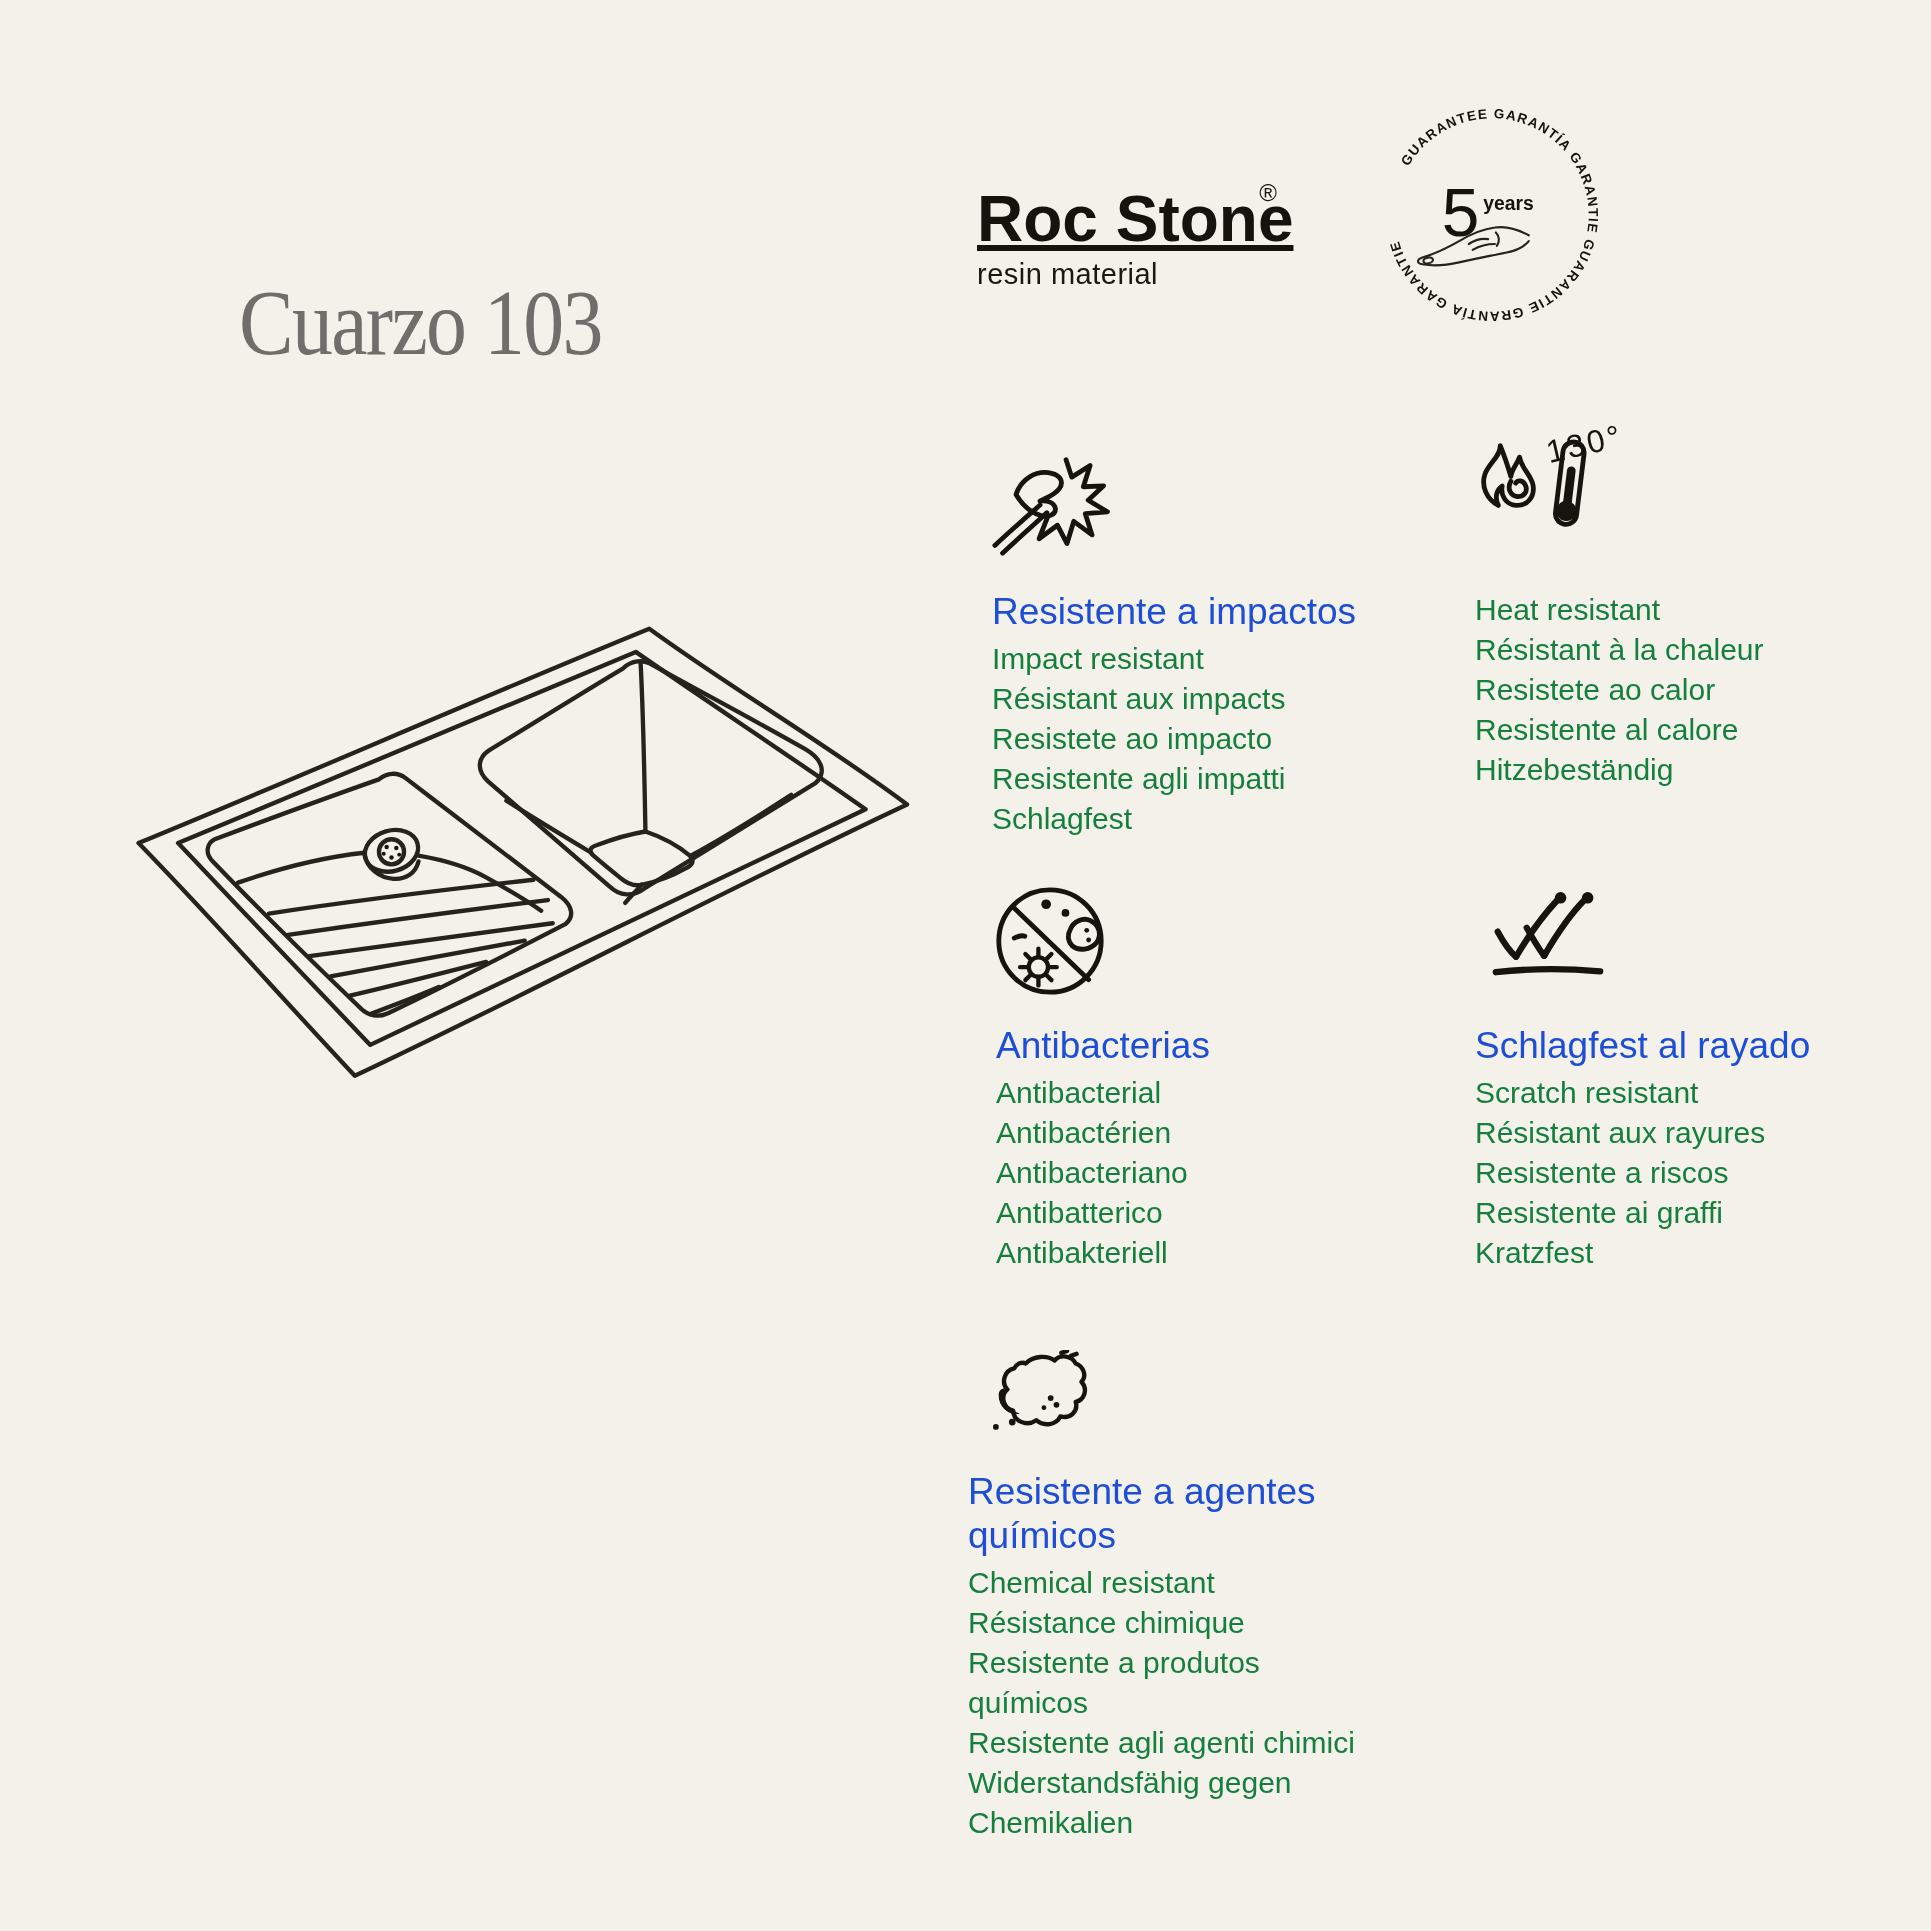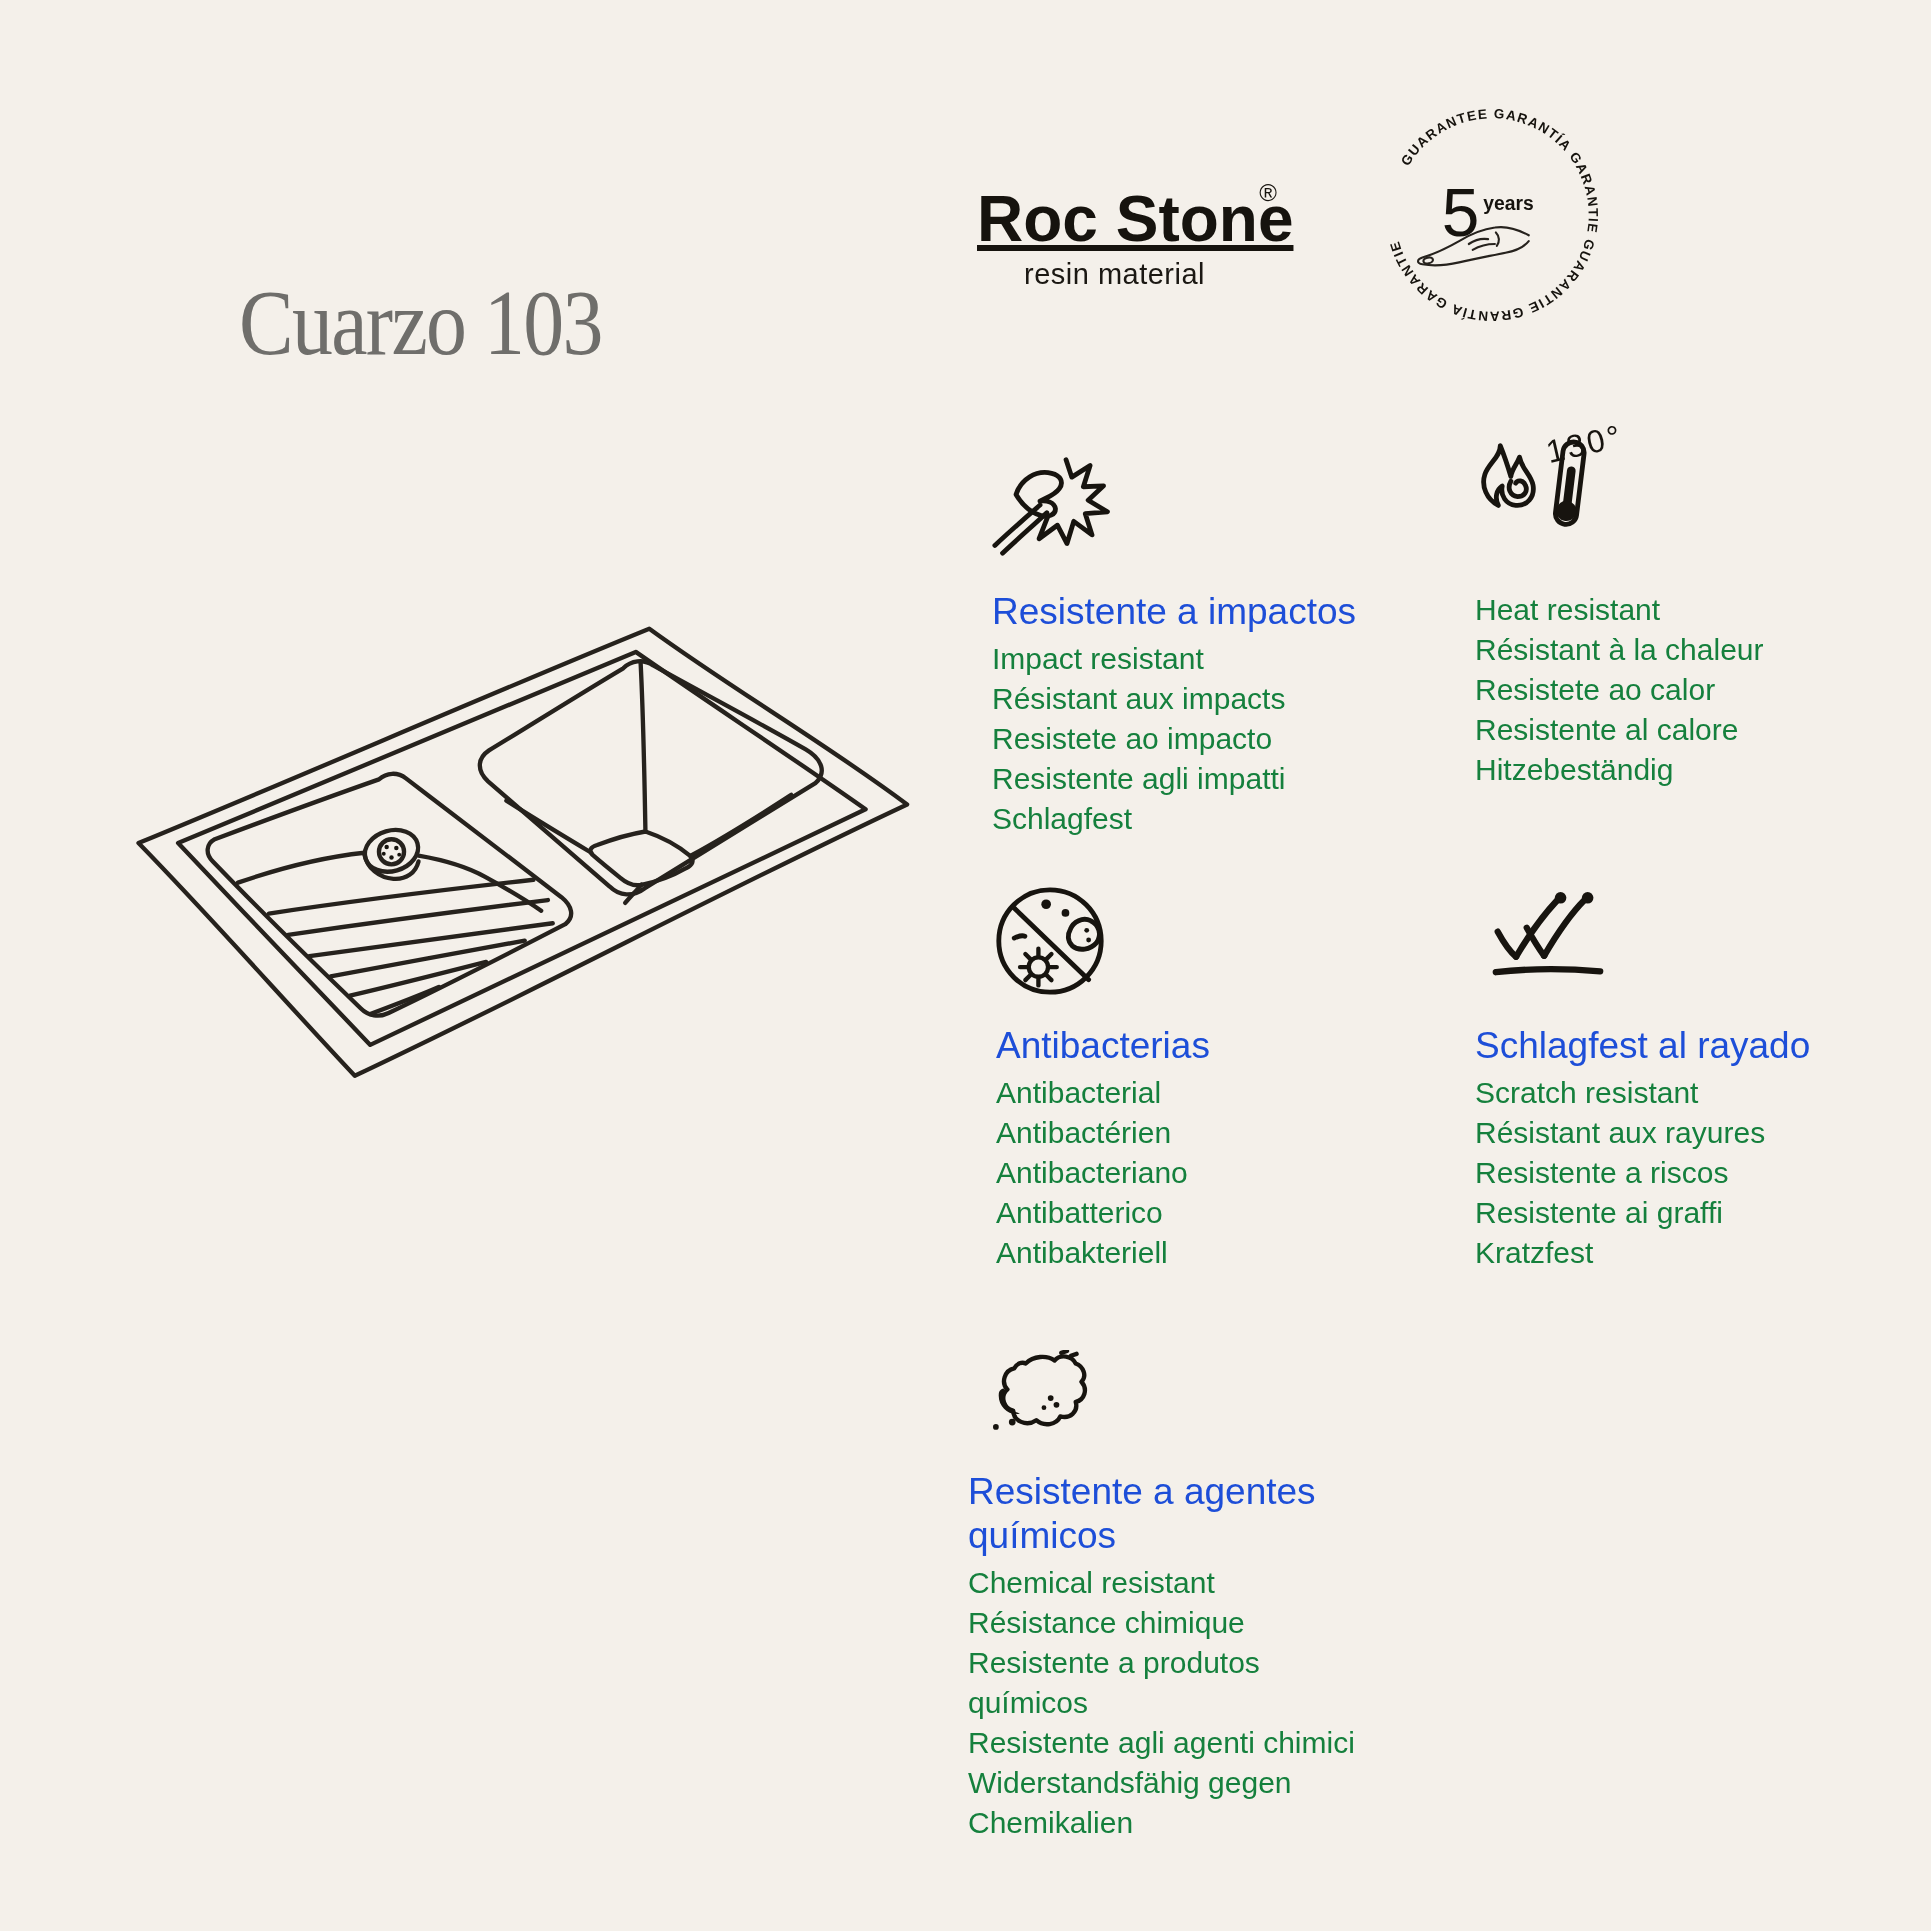--- a/index.html
+++ b/index.html
@@ -25,21 +25,21 @@
   .brand{left:977px;top:187px;width:275px;}
   .brand-name{
     font-size:64px;font-weight:bold;letter-spacing:0;color:#16130e;
     line-height:1;white-space:nowrap;display:inline-block;text-decoration:underline;
   }
   .brand-reg{
     position:absolute;right:-25px;top:-7.7px;font-size:24px;font-weight:400;color:#16130e;
   }
   .brand-tagline{
     margin-top:6.8px;font-size:29px;font-weight:400;color:#1b1813;
-    text-align:center;letter-spacing:0.5px;
+    text-align:left;letter-spacing:0.5px;
   }
 
   
   .badge{left:1375px;top:98px;width:234px;height:234px;}
   .badge-ring{
     font-family:"Liberation Sans", sans-serif;
     font-size:14px;font-weight:bold;letter-spacing:1.4px;fill:#16130e;
   }
   .badge-num{
     font-family:"Liberation Sans", sans-serif;

